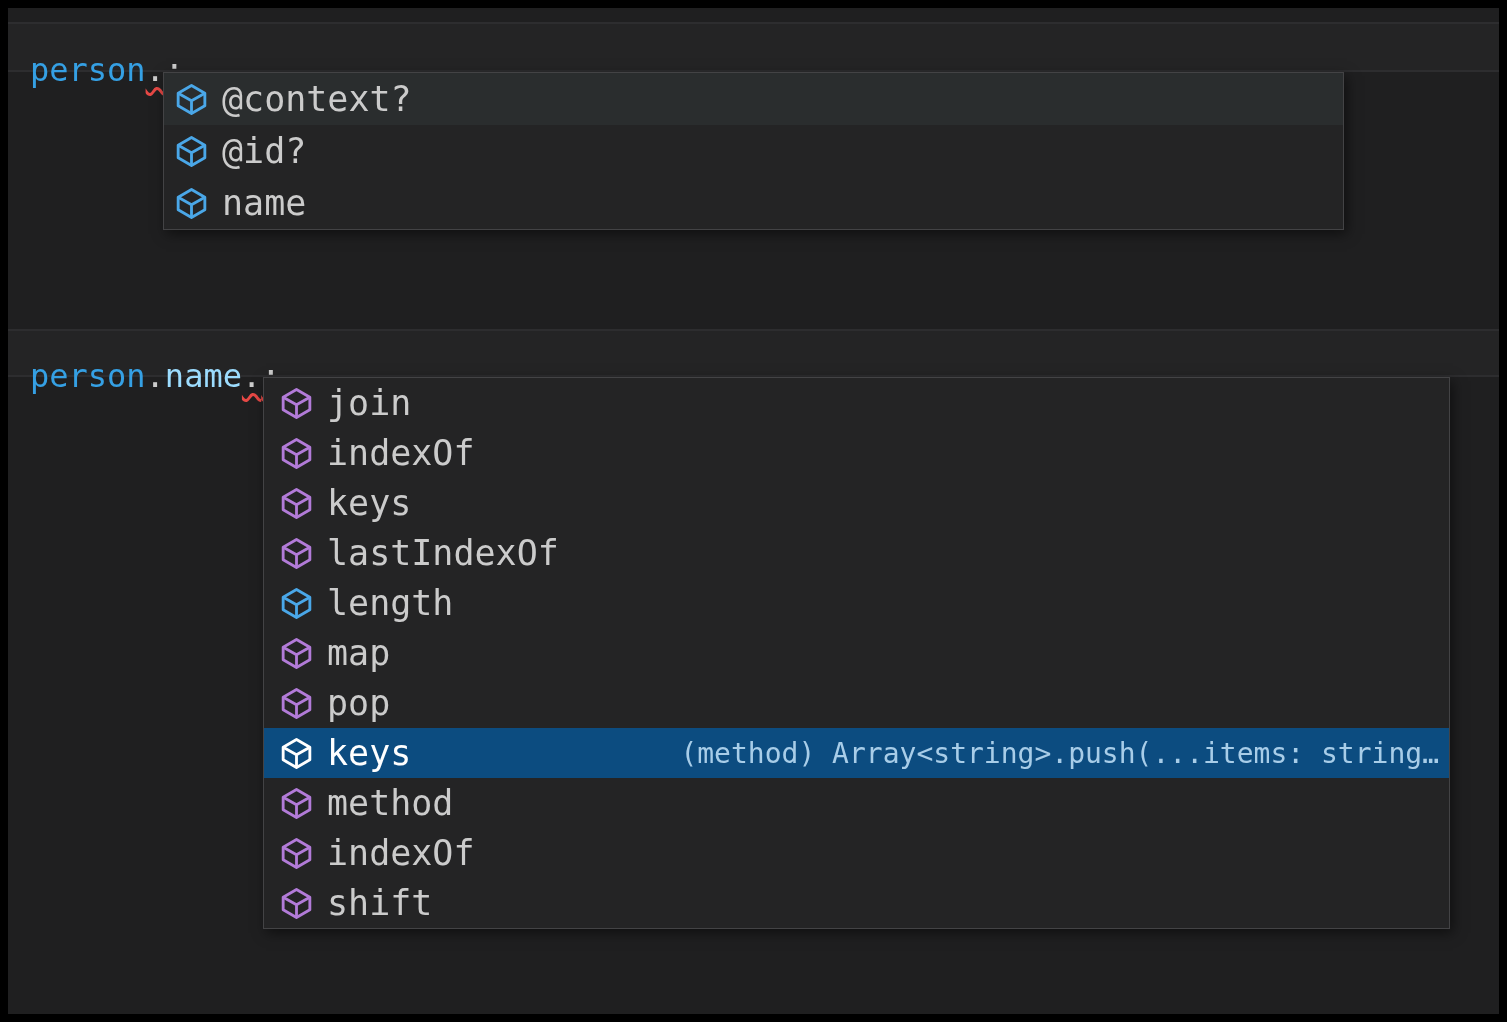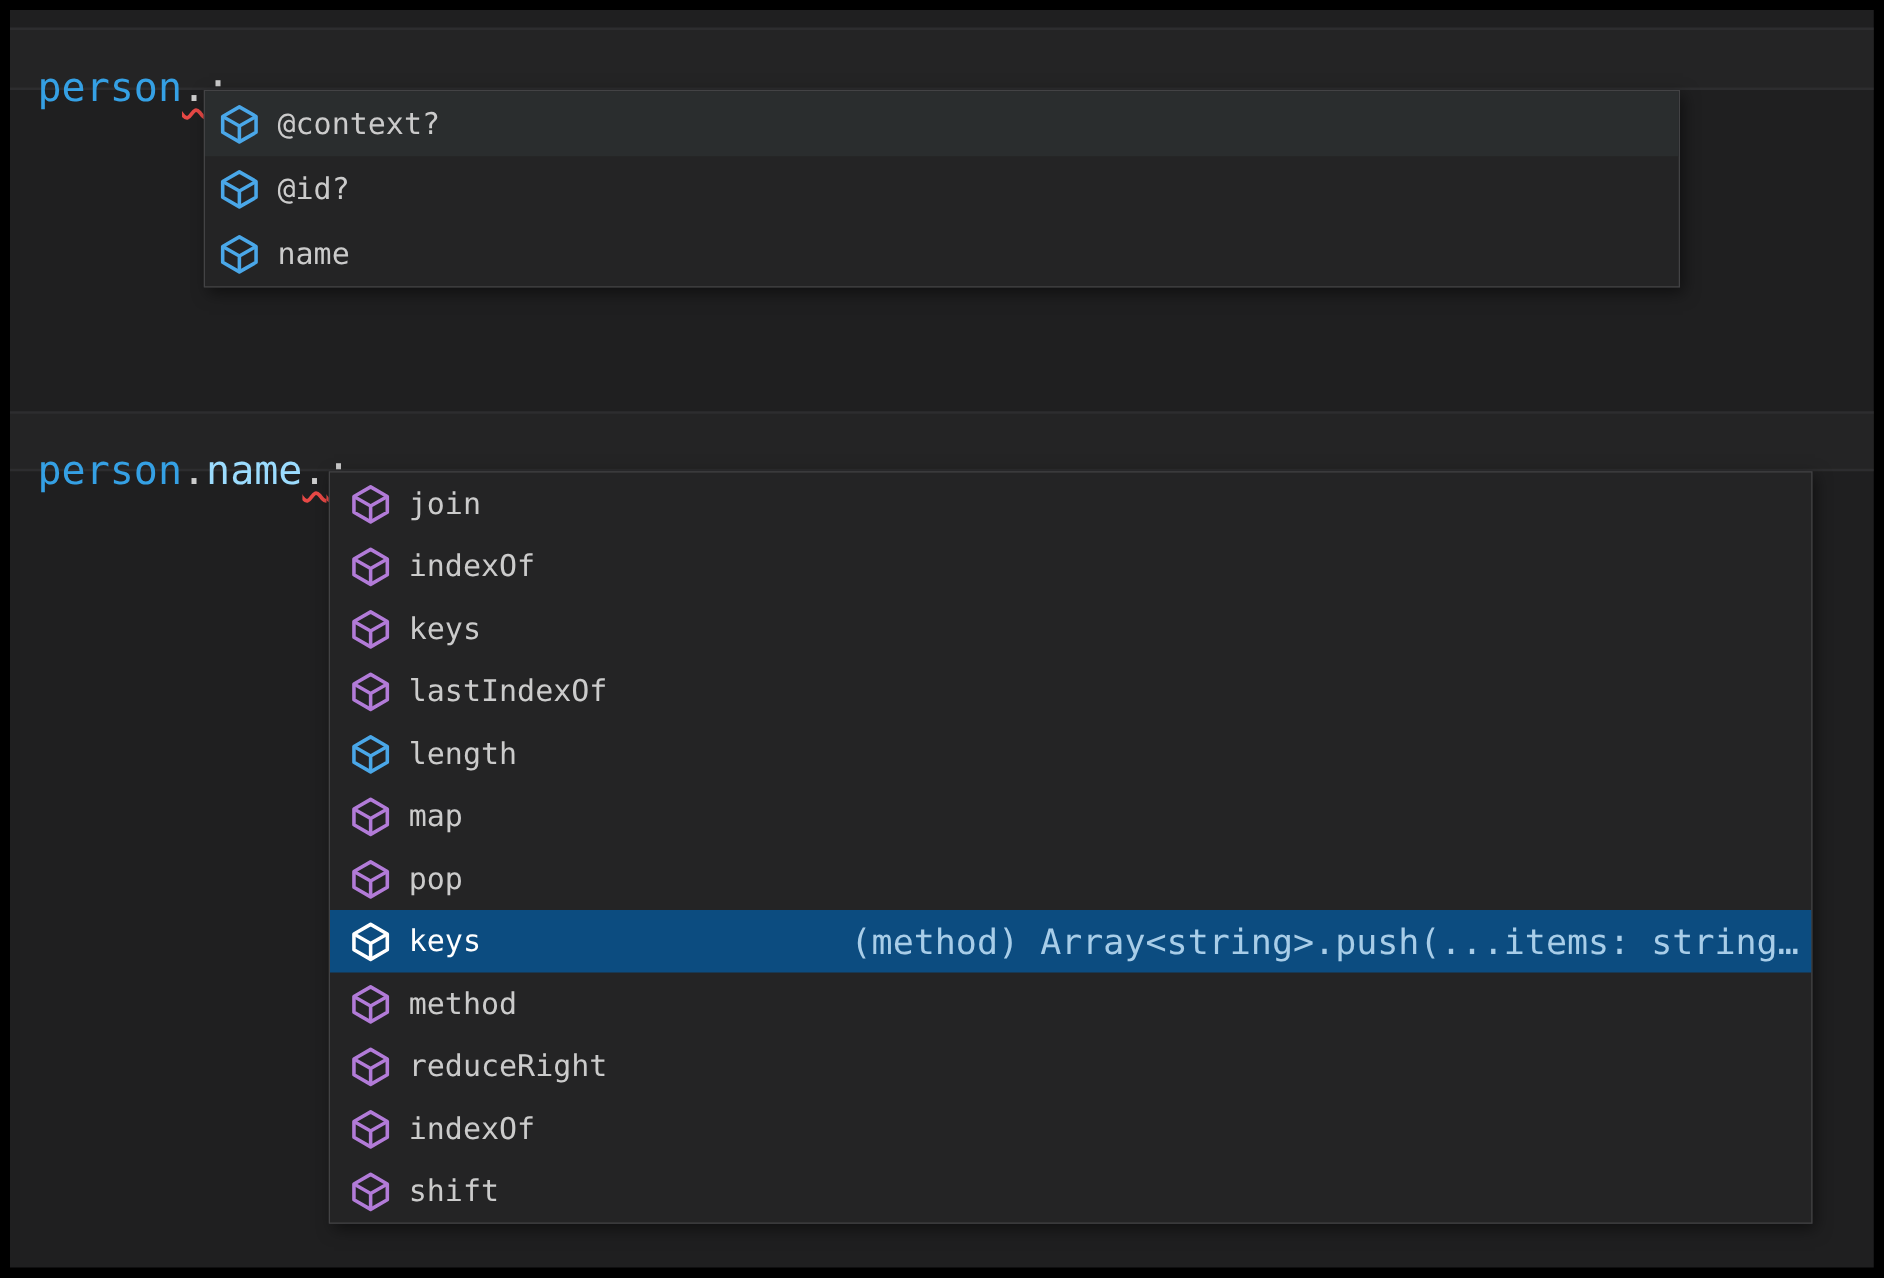--- a/index.html
+++ b/index.html
@@ -43,21 +43,21 @@
   .srow{display:flex;align-items:center;box-sizing:border-box;white-space:pre;}
   #suggest1 .srow{height:52px;padding:0 26px 0 10px;}
   #suggest2 .srow{height:50px;padding:0 10px 0 15px;}
   .srow.hover{background:var(--hover-background,#2a2d2e);}
   .srow.selected{background:var(--selection-background,#0c4c80);}
   .sicon{width:35px;height:35px;margin-right:13px;flex:none;display:flex;align-items:center;justify-content:center;}
   .sicon svg{width:35px;height:35px;display:block;}
   .icon-blue{color:var(--icon-blue,#4aa7e8);}
   .icon-purple{color:var(--icon-purple,#b27bd8);}
   .icon-white{color:var(--icon-white,#ffffff);}
-  .slabel{font-size:24px;color:var(--label-text,#cbcbcb);overflow:hidden;}
+  .slabel{font-size:35px;color:var(--label-text,#cbcbcb);overflow:hidden;}
   .srow.selected .slabel{color:var(--selected-text,#ffffff);}
   .sdetail{margin-left:auto;font-size:28px;color:var(--detail-text,#a8cde8);overflow:hidden;padding-left:30px;}
 </style>
 </head>
 <body>
 
 <div class="frame">
   <div class="editor">
 
     <div class="code-row" id="code1"><span class="tok tok-variable">person</span><span class="tok tok-punctuation tok-error">.</span><span class="tok tok-punctuation tok-error">;</span></div>
@@ -112,24 +112,20 @@
               <path d="M8 1.6 L14.1 5.1 V10.9 L8 14.4 L1.9 10.9 V5.1 Z" stroke="currentColor" stroke-width="1.3" stroke-linejoin="round"></path>
               <path d="M1.9 5.1 L8 8.6 L14.1 5.1 M8 8.6 V14.4" stroke="currentColor" stroke-width="1.3" stroke-linejoin="round"></path>
             </svg></span><span class="slabel">keys</span><span class="sdetail">(method) Array&lt;string&gt;.push(...items: string…</span></div>
         <div class="srow normal"><span class="sicon icon-purple"><svg viewBox="0 0 16 16" fill="none" aria-hidden="true">
               <path d="M8 1.6 L14.1 5.1 V10.9 L8 14.4 L1.9 10.9 V5.1 Z" stroke="currentColor" stroke-width="1.3" stroke-linejoin="round"></path>
               <path d="M1.9 5.1 L8 8.6 L14.1 5.1 M8 8.6 V14.4" stroke="currentColor" stroke-width="1.3" stroke-linejoin="round"></path>
             </svg></span><span class="slabel">method</span></div>
         <div class="srow normal"><span class="sicon icon-purple"><svg viewBox="0 0 16 16" fill="none" aria-hidden="true">
               <path d="M8 1.6 L14.1 5.1 V10.9 L8 14.4 L1.9 10.9 V5.1 Z" stroke="currentColor" stroke-width="1.3" stroke-linejoin="round"></path>
               <path d="M1.9 5.1 L8 8.6 L14.1 5.1 M8 8.6 V14.4" stroke="currentColor" stroke-width="1.3" stroke-linejoin="round"></path>
-            </svg></span><span class="slabel">reduceRight</span></div>
-        <div class="srow normal"><span class="sicon icon-purple"><svg viewBox="0 0 16 16" fill="none" aria-hidden="true">
-              <path d="M8 1.6 L14.1 5.1 V10.9 L8 14.4 L1.9 10.9 V5.1 Z" stroke="currentColor" stroke-width="1.3" stroke-linejoin="round"></path>
-              <path d="M1.9 5.1 L8 8.6 L14.1 5.1 M8 8.6 V14.4" stroke="currentColor" stroke-width="1.3" stroke-linejoin="round"></path>
             </svg></span><span class="slabel">indexOf</span></div>
         <div class="srow normal"><span class="sicon icon-purple"><svg viewBox="0 0 16 16" fill="none" aria-hidden="true">
               <path d="M8 1.6 L14.1 5.1 V10.9 L8 14.4 L1.9 10.9 V5.1 Z" stroke="currentColor" stroke-width="1.3" stroke-linejoin="round"></path>
               <path d="M1.9 5.1 L8 8.6 L14.1 5.1 M8 8.6 V14.4" stroke="currentColor" stroke-width="1.3" stroke-linejoin="round"></path>
             </svg></span><span class="slabel">shift</span></div>
       </div>
 
   </div>
 </div>
 

